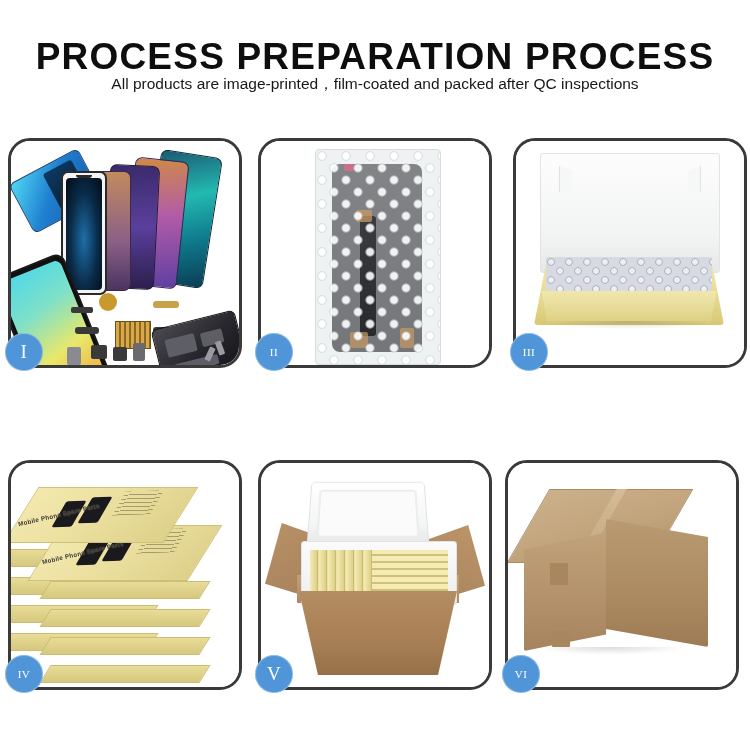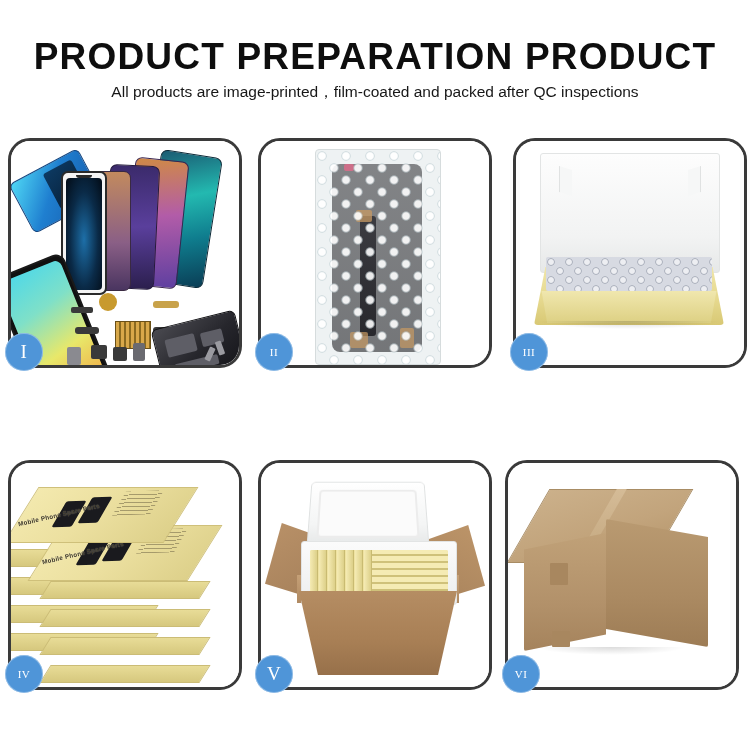--- a/index.html
+++ b/index.html
@@ -18,21 +18,21 @@
     margin:0;padding:0;
     font-size:37px;
     font-weight:700;
     letter-spacing:1.2px;
     color:#0e0e0e;
     line-height:1;
     position:absolute;top:38px;left:0;width:750px;
     white-space:nowrap;
   }
   .subtitle{
-    position:absolute;top:84px;left:0;width:750px;
+    position:absolute;top:76px;left:0;width:750px;
     font-size:15.5px;
     font-weight:400;
     color:#171717;
     line-height:1;
     white-space:nowrap;
   }
 
   
   .grid{position:absolute;left:8px;top:138px;width:734px;}
   .card{
@@ -289,21 +289,21 @@
   .c6tab{position:absolute;background:#a8875f;border-radius:1px;}
   .c6shadow{position:absolute;left:28px;top:184px;width:150px;height:8px;
     background:radial-gradient(ellipse at 50% 0,rgba(0,0,0,.14),rgba(0,0,0,0) 70%);}
 </style>
 </head>
 <body>
 
 <div class="page">
 
   <div class="header">
-    <h1 class="title">PRODUCT PREPARATION PRODUCT</h1>
+    <h1 class="title">PROCESS PREPARATION PROCESS</h1>
     <div class="subtitle">All products are image-printed，film-coated and packed after QC inspections</div>
   </div>
 
   <div class="grid">
 
     <div class="card c1">
       <div class="clip">
         <div class="scene">
           <div class="ph filmlcd">
               <div class="strip"></div>

